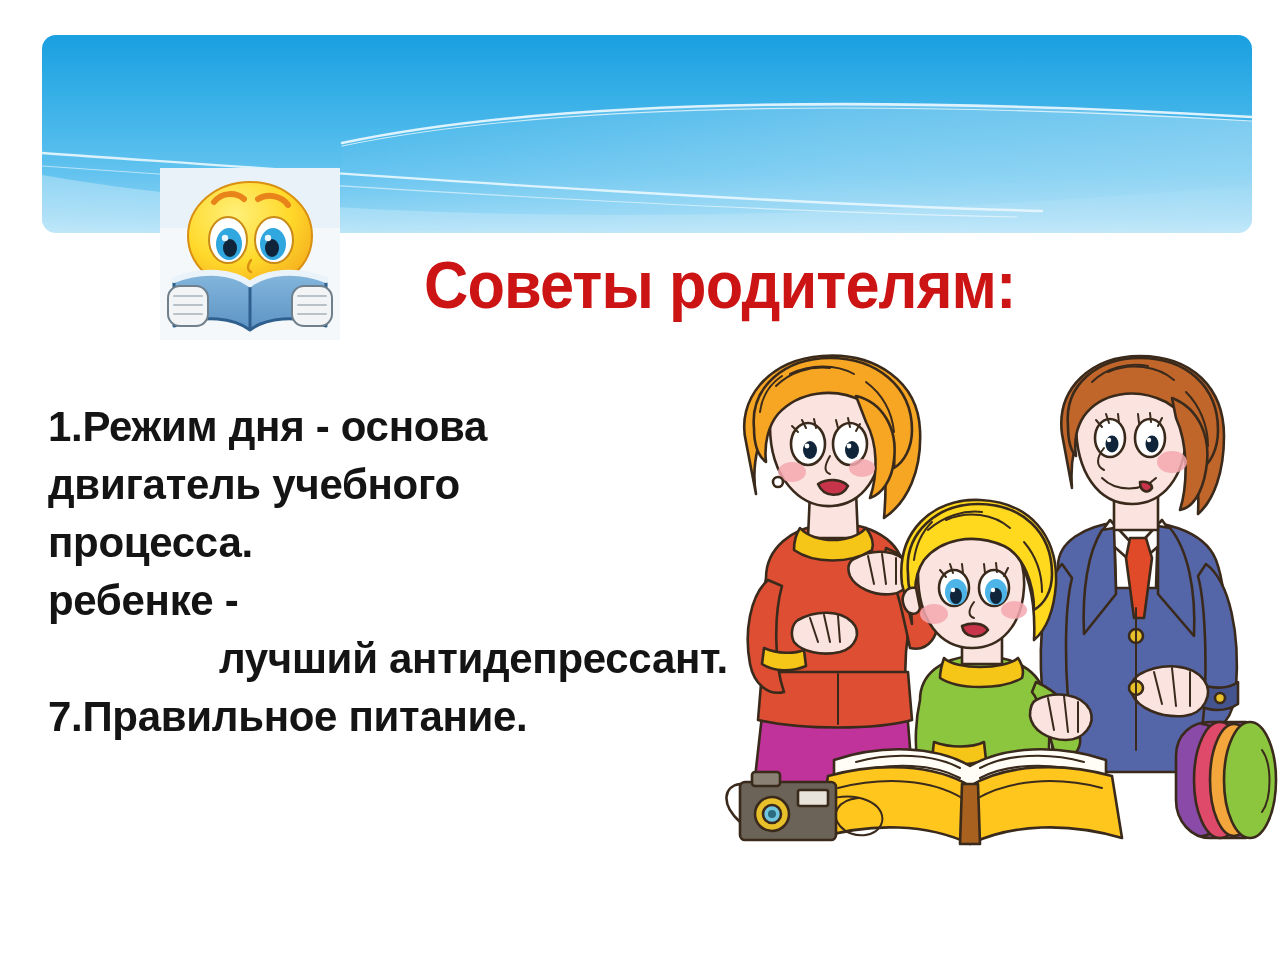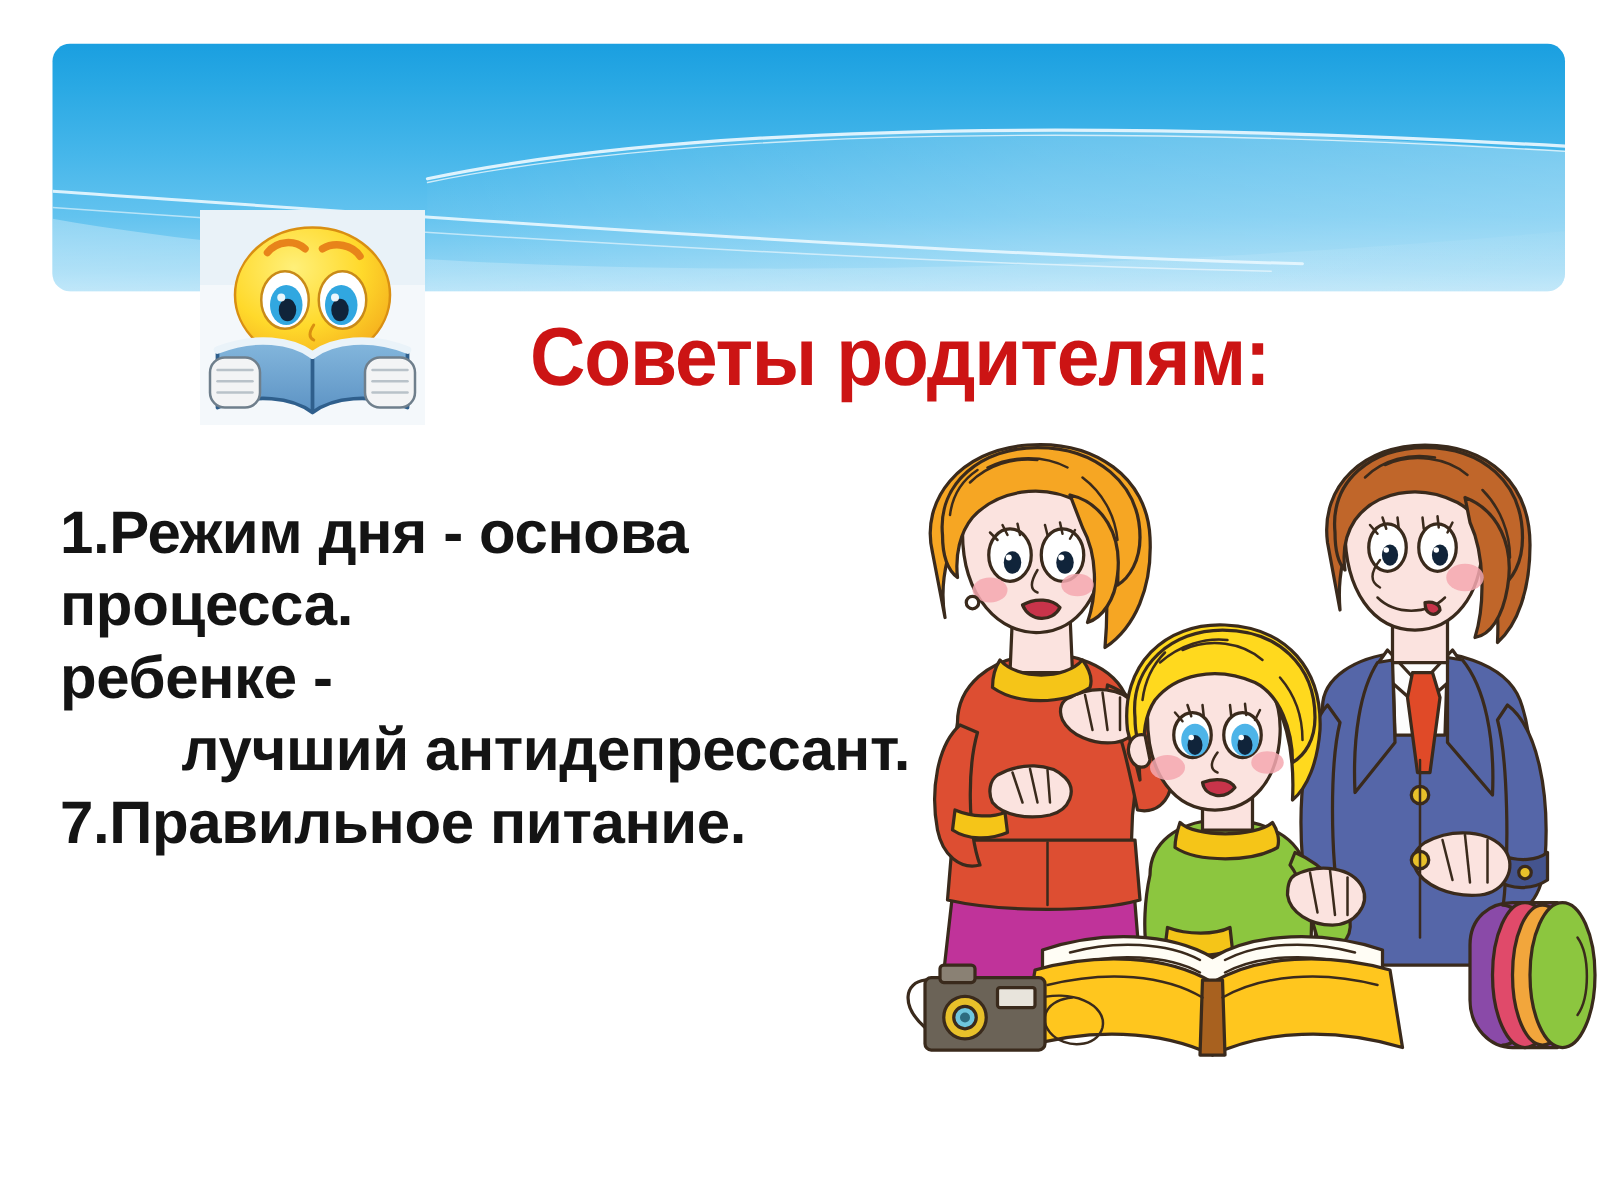--- a/index.html
+++ b/index.html
@@ -68,21 +68,21 @@
   }
 
   
   #tips {
     position: absolute;
     left: 48px;
     top: 398px;
     width: 680px;
   }
   .tip-line {
-    font-size: 48px;
+    font-size: 42px;
     line-height: 58px;
     font-weight: bold;
     color: #141414;
     white-space: pre;
     letter-spacing: -0.3px;
   }
   .tip-line.indent { padding-left: 34px; text-align: right; }
 
   
   #family {
@@ -176,20 +176,21 @@
           <path d="M146,137 L174,137"></path>
           <path d="M146,146 L174,146"></path>
       </g>
     </svg>
   </div>
 
   <div id="title">Советы родителям:</div>
 
   <div id="tips">
     <div class="tip-line">1.Режим дня - основа</div>
+    <div class="tip-line">двигатель учебного</div>
     <div class="tip-line">процесса.</div>
     <div class="tip-line">ребенке -</div>
     <div class="tip-line indent">лучший антидепрессант.</div>
     <div class="tip-line">7.Правильное питание.</div>
   </div>
 
   <div id="family">
     <svg viewBox="0 0 574 500" aria-hidden="true">
       <defs>
         <style>

